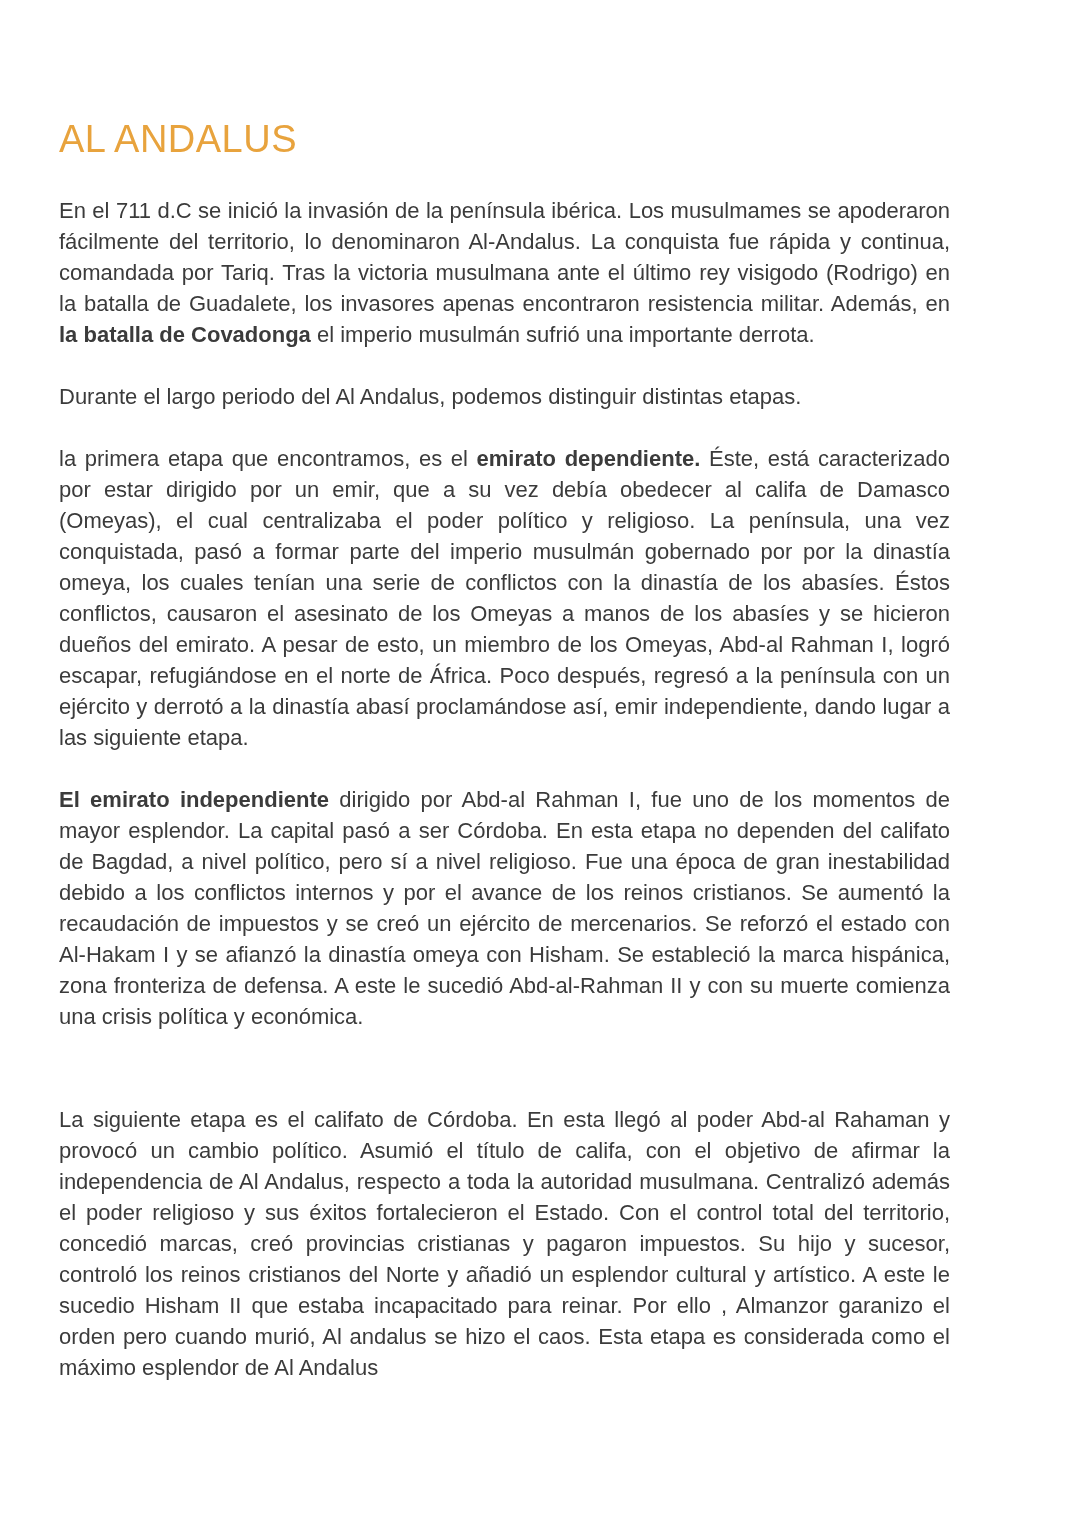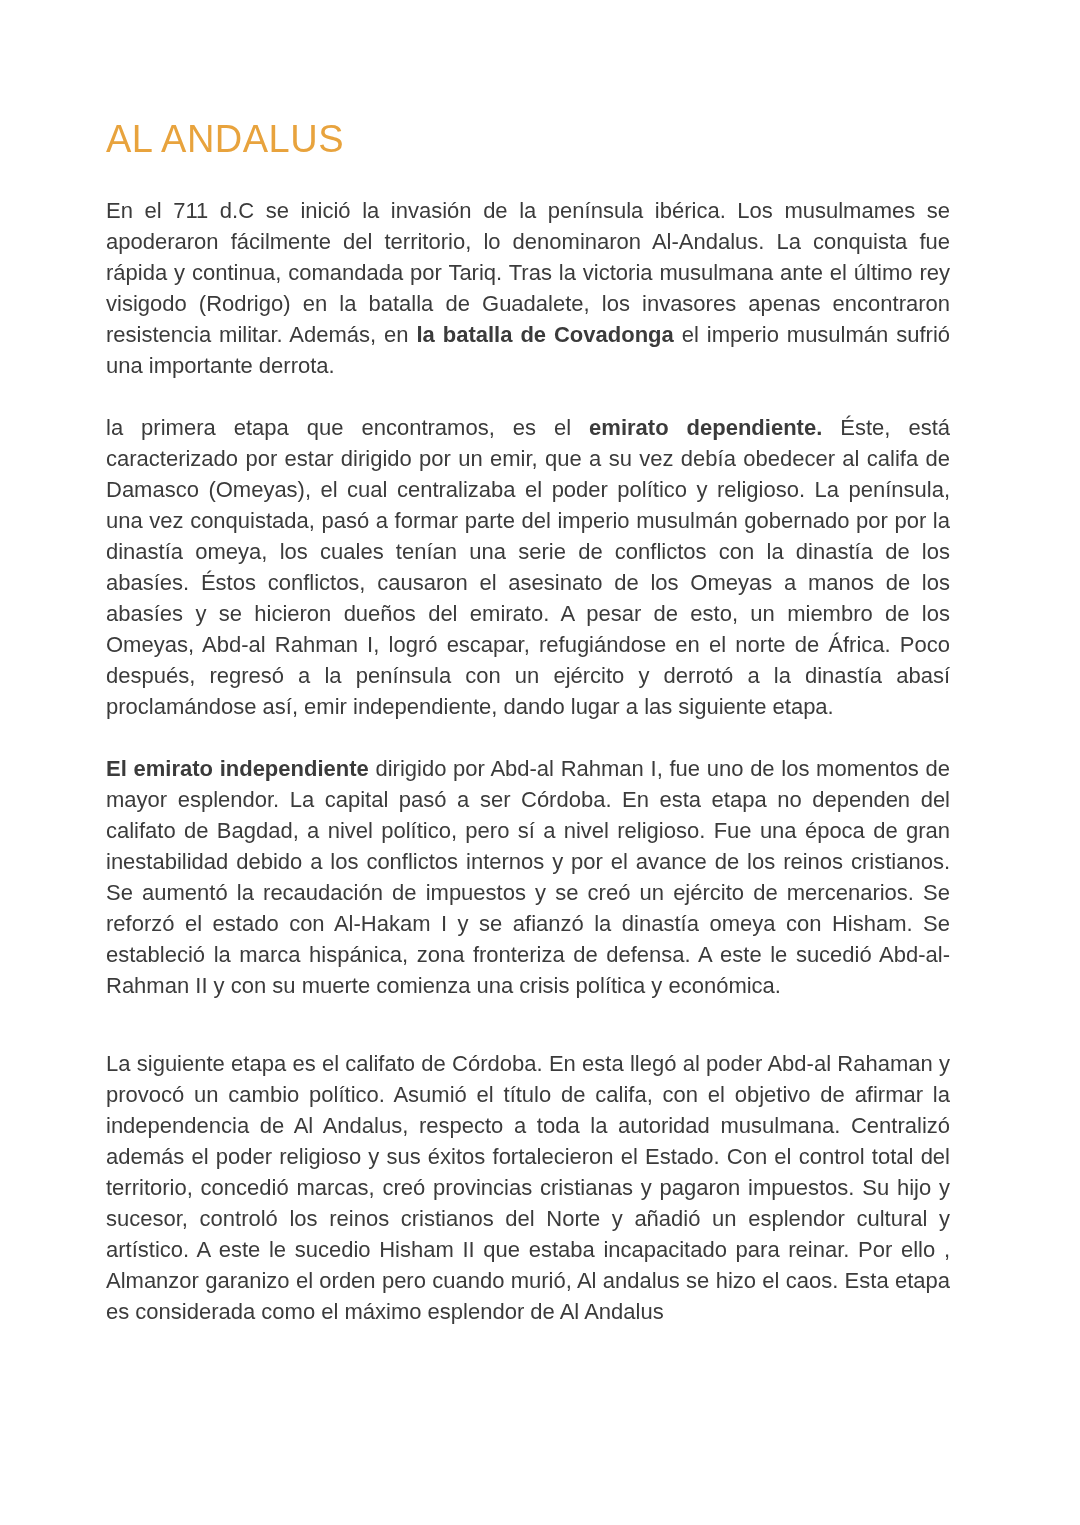--- a/index.html
+++ b/index.html
@@ -5,51 +5,52 @@
   html, body {
     margin: 0;
     padding: 0;
     background: #ffffff;
   }
   .page {
     width: 1080px;
     min-height: 1525px;
     background: #ffffff;
     box-sizing: border-box;
-    padding: 118px 130px 60px 106px;
+    padding: 118px 130px 60px 59px;
     font-family: "Liberation Sans", sans-serif;
   }
   .doc-title {
     font-size: 38px;
     font-weight: 400;
     color: #E8A33D;
     margin: 0 0 34px 0;
     letter-spacing: 0.5px;
   }
   .document-body {
     color: #3b3b3b;
   }
   .para {
     font-size: 22px;
     line-height: 31px;
     text-align: justify;
     margin: 0 0 31px 0;
     color: #3b3b3b;
   }
   .para.extra-space {
-    margin-top: 47px;
+    margin-top: 72px;
   }
   .bold {
     font-weight: 700;
   }
 </style>
 </head>
 <body>
 
 <div class="page">
   <h1 class="doc-title">AL ANDALUS</h1>
   <div class="document-body">
       <p class="para"><span class="">En el 711 d.C se inició la invasión de la península ibérica. Los musulmames se apoderaron fácilmente del territorio, lo denominaron Al-Andalus. La conquista fue rápida y continua, comandada por Tariq. Tras la victoria musulmana ante el último rey visigodo (Rodrigo) en la batalla de Guadalete, los invasores apenas encontraron resistencia militar. Además, en </span><span class="bold">la batalla de Covadonga</span><span class=""> el imperio musulmán sufrió una importante derrota.</span></p>
+      <p class="para"><span class="">Durante el largo periodo del Al Andalus, podemos distinguir distintas etapas.</span></p>
       <p class="para"><span class="">la primera etapa que encontramos, es el </span><span class="bold">emirato dependiente.</span><span class=""> Éste, está caracterizado por estar dirigido por un emir, que a su vez debía obedecer al califa de Damasco (Omeyas), el cual centralizaba el poder político y religioso. La península, una vez conquistada, pasó a formar parte del imperio musulmán gobernado por por la dinastía omeya, los cuales tenían una serie de conflictos con la dinastía de los abasíes. Éstos conflictos, causaron el asesinato de los Omeyas a manos de los abasíes y se hicieron dueños del emirato. A pesar de esto, un miembro de los Omeyas, Abd-al Rahman I, logró escapar, refugiándose en el norte de África. Poco después, regresó a la península con un ejército y derrotó a la dinastía abasí proclamándose así, emir independiente, dando lugar a las siguiente etapa.</span></p>
       <p class="para"><span class="bold">El emirato independiente</span><span class=""> dirigido por Abd-al Rahman I, fue uno de los momentos de mayor esplendor. La capital  pasó a ser Córdoba. En esta etapa no dependen del califato de Bagdad, a nivel político, pero sí a nivel religioso. Fue una época de gran inestabilidad debido a los conflictos internos y por el avance de los reinos cristianos.  Se aumentó la recaudación de impuestos y se creó un ejército de mercenarios. Se reforzó el estado con Al-Hakam I y se afianzó la dinastía omeya con Hisham. Se estableció la marca hispánica, zona fronteriza de defensa. A este le sucedió Abd-al-Rahman II y con su muerte comienza una crisis política y económica.</span></p>
       <p class="para extra-space"><span class="">La siguiente etapa es el califato de Córdoba. En esta llegó al poder Abd-al Rahaman y provocó un cambio político. Asumió el título de califa, con el objetivo de afirmar la independencia de Al Andalus, respecto a toda la autoridad musulmana. Centralizó además el poder religioso y sus éxitos fortalecieron el Estado. Con el control total del territorio, concedió marcas, creó provincias cristianas y pagaron impuestos. Su hijo y sucesor, controló los reinos cristianos del Norte y añadió un esplendor cultural y artístico. A este le sucedio Hisham II que estaba incapacitado para reinar. Por ello , Almanzor garanizo el orden pero cuando murió, Al andalus se hizo el caos. Esta etapa es considerada como el máximo esplendor de Al Andalus</span></p>
     </div>
 </div>
 
 </body></html>

